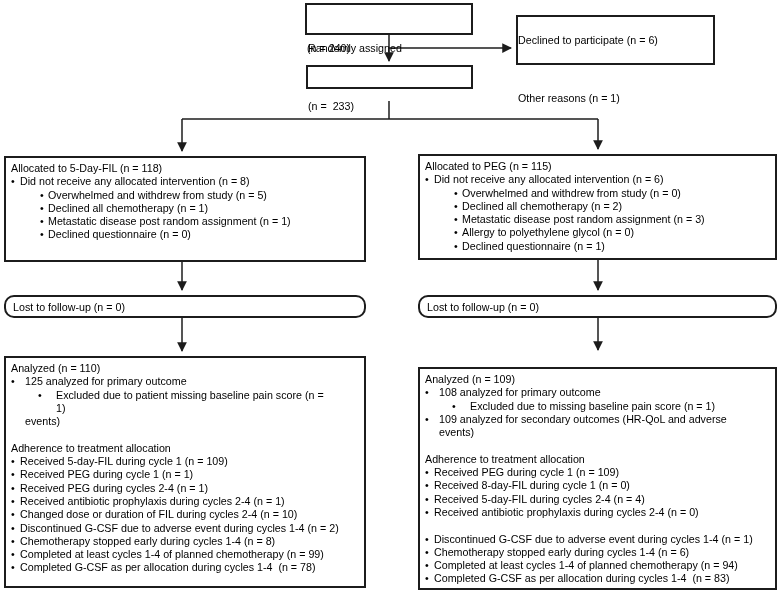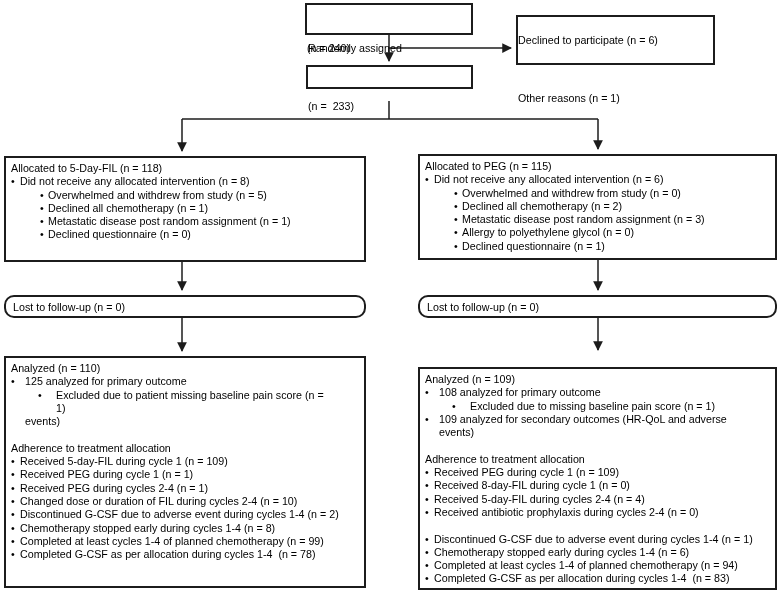--- a/index.html
+++ b/index.html
@@ -96,20 +96,21 @@
     <div class="li">Analyzed (n = 110)</div>
     <div class="li b1w">125 analyzed for primary outcome</div>
     <div class="li b2w">Excluded due to patient missing baseline pain score (n =</div>
     <div class="li cont2">1)</div>
     <div class="li cont1">events)</div>
     <div class="blank"></div>
     <div class="li">Adherence to treatment allocation</div>
     <div class="li b1">Received 5-day-FIL during cycle 1 (n = 109)</div>
     <div class="li b1">Received PEG during cycle 1 (n = 1)</div>
     <div class="li b1">Received PEG during cycles 2-4 (n = 1)</div>
+    <div class="li b1">Received antibiotic prophylaxis during cycles 2-4 (n = 1)</div>
     <div class="li b1">Changed dose or duration of FIL during cycles 2-4 (n = 10)</div>
     <div class="li b1">Discontinued G-CSF due to adverse event during cycles 1-4 (n = 2)</div>
     <div class="li b1">Chemotherapy stopped early during cycles 1-4 (n = 8)</div>
     <div class="li b1">Completed at least cycles 1-4 of planned chemotherapy (n = 99)</div>
     <div class="li b1">Completed G-CSF as per allocation during cycles 1-4  (n = 78)</div>
   </div>
 
   <div class="box bodybox" style="left:418px; top:355px; width:359px; height:223px;margin-top:12px;">
     <div class="li">Analyzed (n = 109)</div>
     <div class="li b1w">108 analyzed for primary outcome</div>

